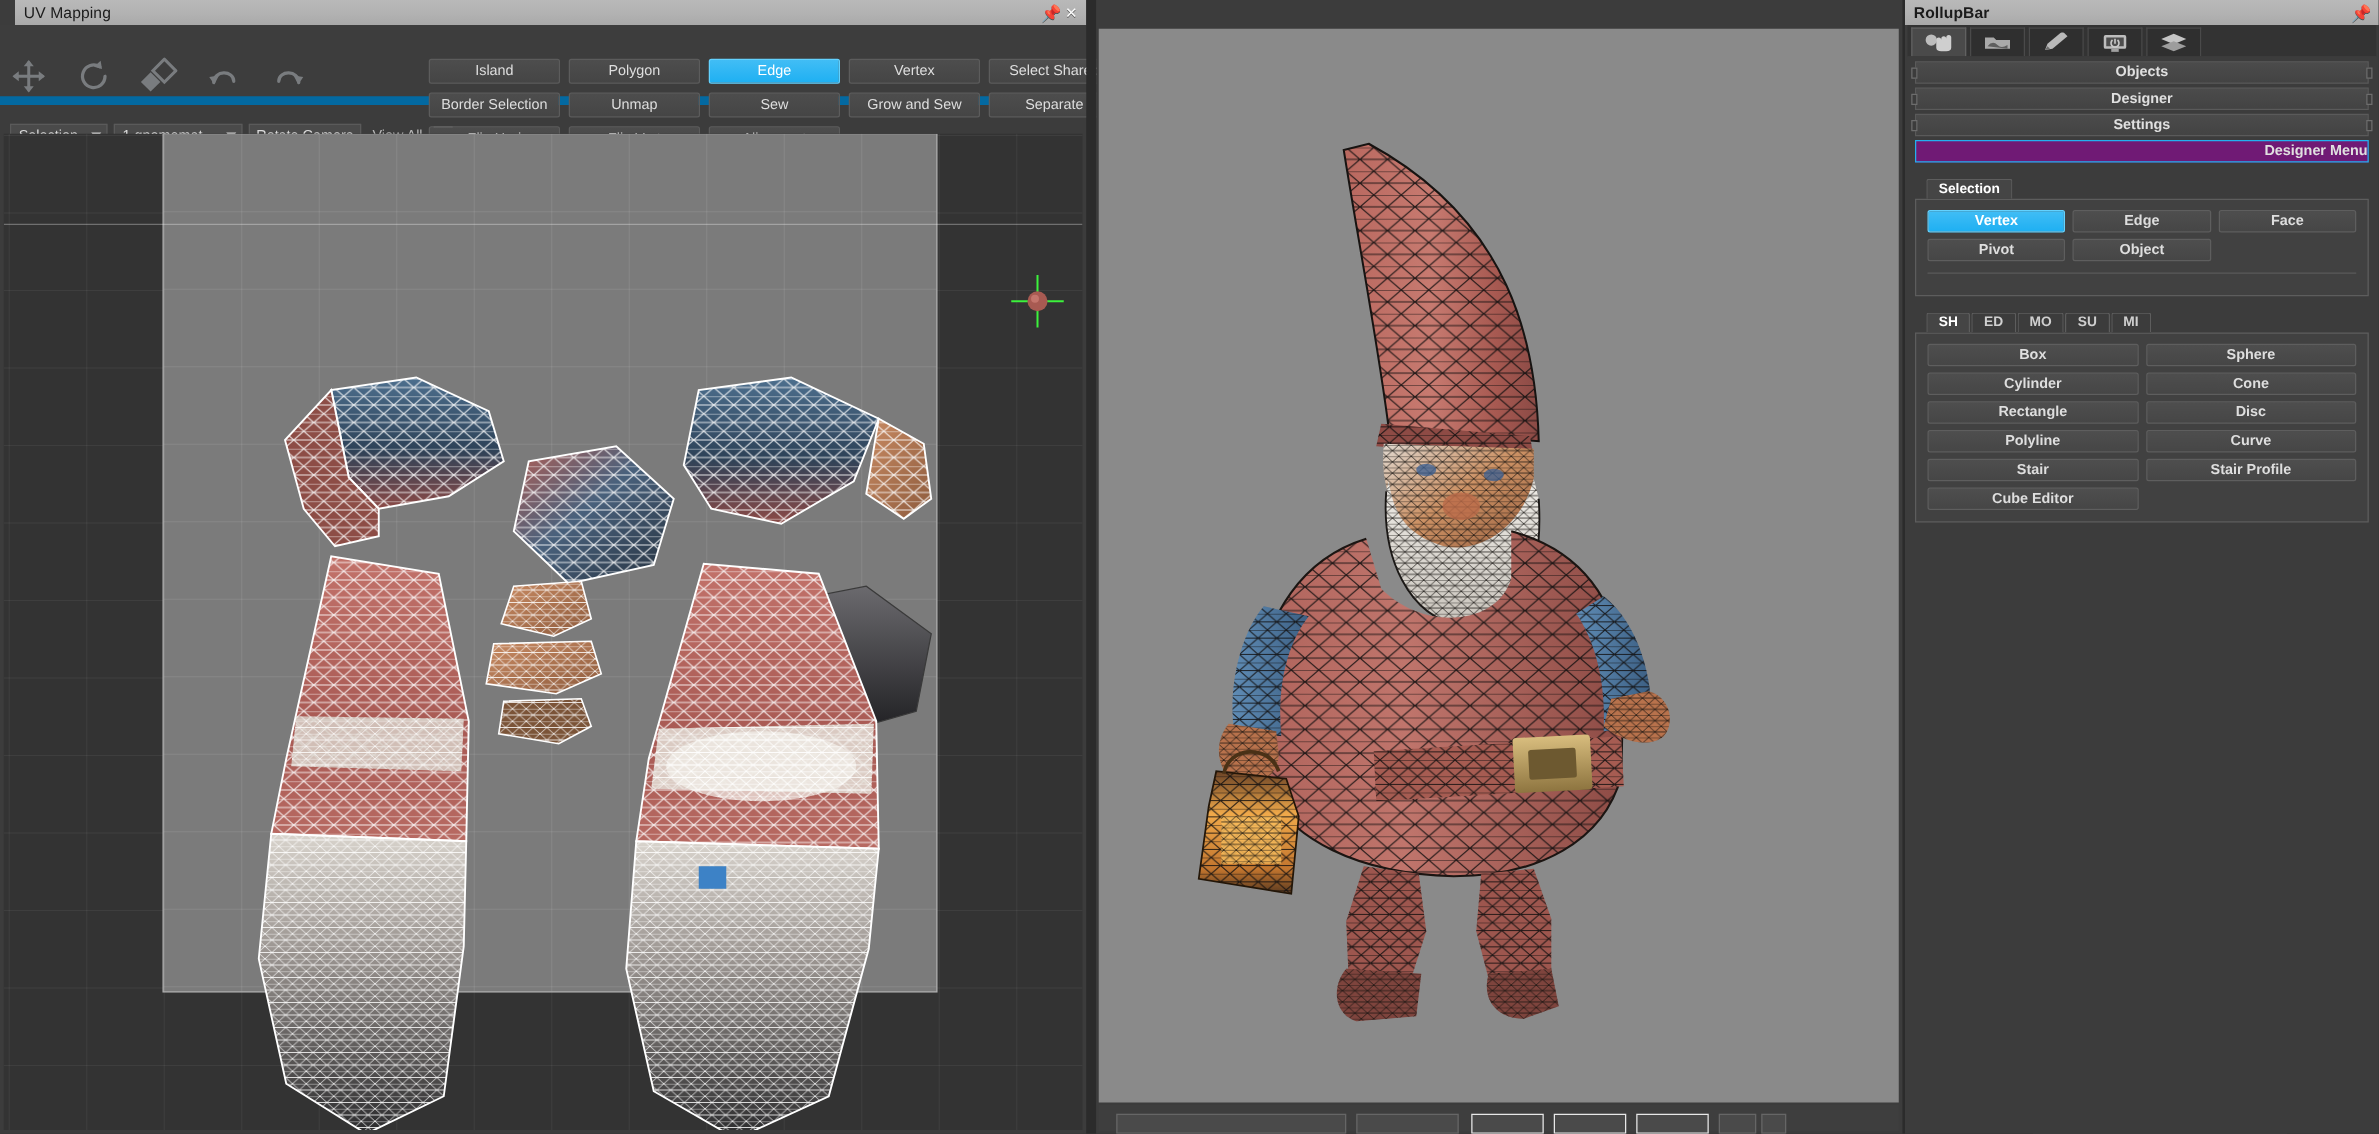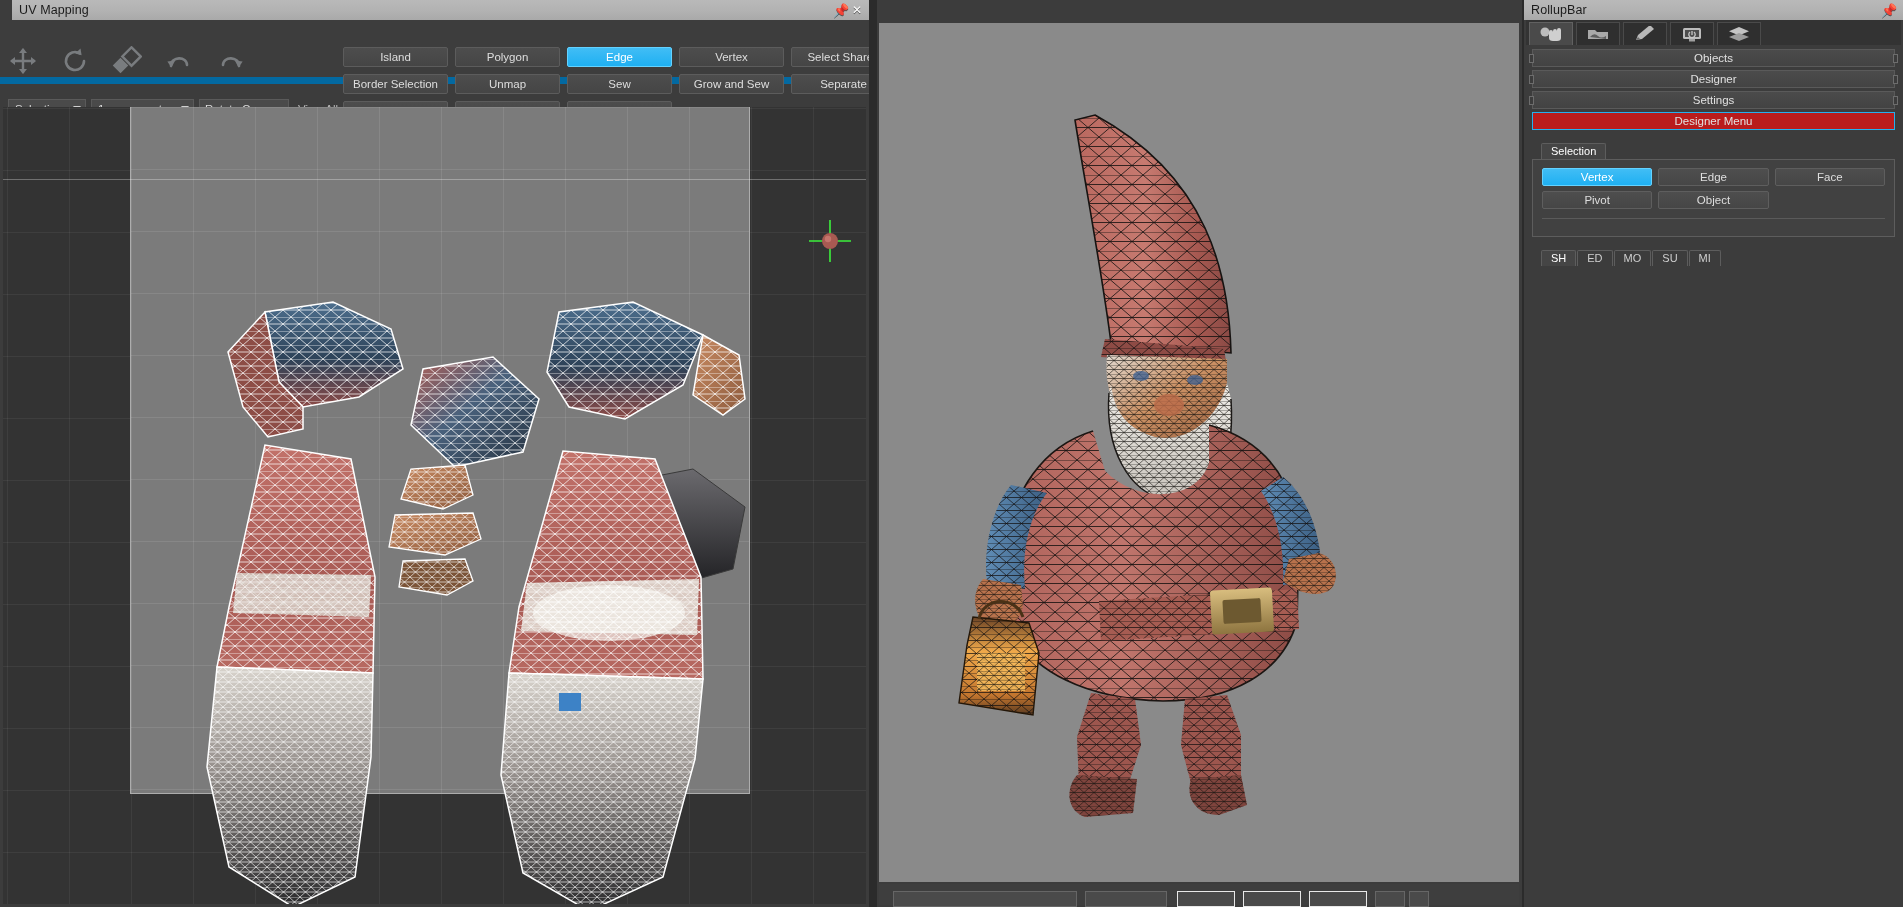--- a/index.html
+++ b/index.html
@@ -165,20 +165,21 @@
   #vp-strip .sb {
     position: absolute; top: 7px; height: 16px;
     background: #4a4a4a; border: 1px solid #666;
   }
   #vp-strip .sb.lit { border-color: #e8e8e8; }
 
   
   #rollup {
     position: absolute; left: 1524px; top: 0; width: 379px; height: 907px;
     background: #3c3c3c;
+    font-weight: bold;
   }
   #rollup .panel-titlebar { padding-right: 6px; }
   #rollup-tabs {
     position: absolute; left: 2px; top: 20px; width: 375px; height: 25px;
     background: #333333;
     display: flex; align-items: flex-end; gap: 3px; padding-left: 3px;
   }
   .rtab {
     width: 44px; height: 23px; background: #2f2f2f;
     border: 1px solid #4a4a4a; border-bottom: none;
@@ -191,21 +192,21 @@
     position: absolute; left: 2px; top: 45px; width: 375px; height: 862px;
     background: #3c3c3c; padding: 4px 6px 0 6px;
   }
   .roll-head {
     position: relative; height: 18px; margin-bottom: 3px;
     background: linear-gradient(to bottom,#4b4b4b 0%,#434343 100%);
     border: 1px solid #5a5a5a;
     display: flex; align-items: center; justify-content: center;
     font-size: 11.5px; color: #e0e0e0;
   }
-  .roll-head.focused { border-color: #23b0ef; background: #b91c1c; }
+  .roll-head.focused { border-color: #23b0ef; background: #701a75; justify-content: flex-end; }
   .roll-head .grip {
     position: absolute; top: 4px; width: 5px; height: 9px;
     border: 1px solid #6d6d6d; background: #3c3c3c;
   }
   .roll-head .grip.l { left: -4px; }
   .roll-head .grip.r { right: -4px; }
 
   .group {
     margin-top: 12px;
     position: relative;
@@ -659,18 +660,34 @@
       </div>
 
       <div class="group">
         <div class="grp-tabs">
           <div class="grp-tab active">SH</div>
           <div class="grp-tab">ED</div>
           <div class="grp-tab">MO</div>
           <div class="grp-tab">SU</div>
           <div class="grp-tab">MI</div>
         </div>
+        <div class="grp-box">
+          <div class="btn-grid g2">
+            <div class="rbtn">Box</div>
+            <div class="rbtn">Sphere</div>
+            <div class="rbtn">Cylinder</div>
+            <div class="rbtn">Cone</div>
+            <div class="rbtn">Rectangle</div>
+            <div class="rbtn">Disc</div>
+            <div class="rbtn">Polyline</div>
+            <div class="rbtn">Curve</div>
+            <div class="rbtn">Stair</div>
+            <div class="rbtn">Stair Profile</div>
+            <div class="rbtn">Cube Editor</div>
+            <div class="rbtn blank"></div>
+          </div>
+        </div>
       </div>
 
     </div>
   </div>
 
 </div>
 
 </body></html>

